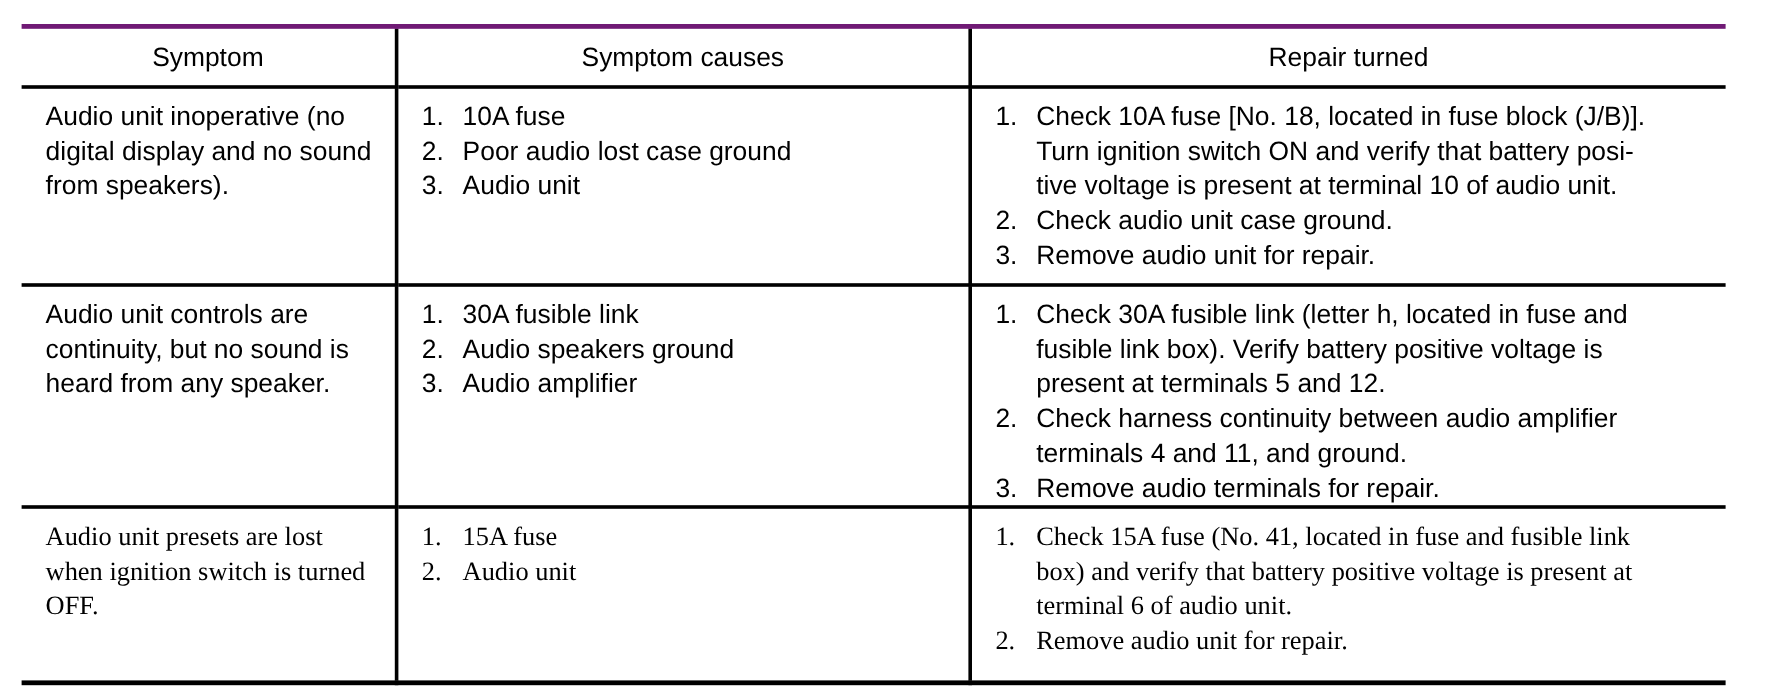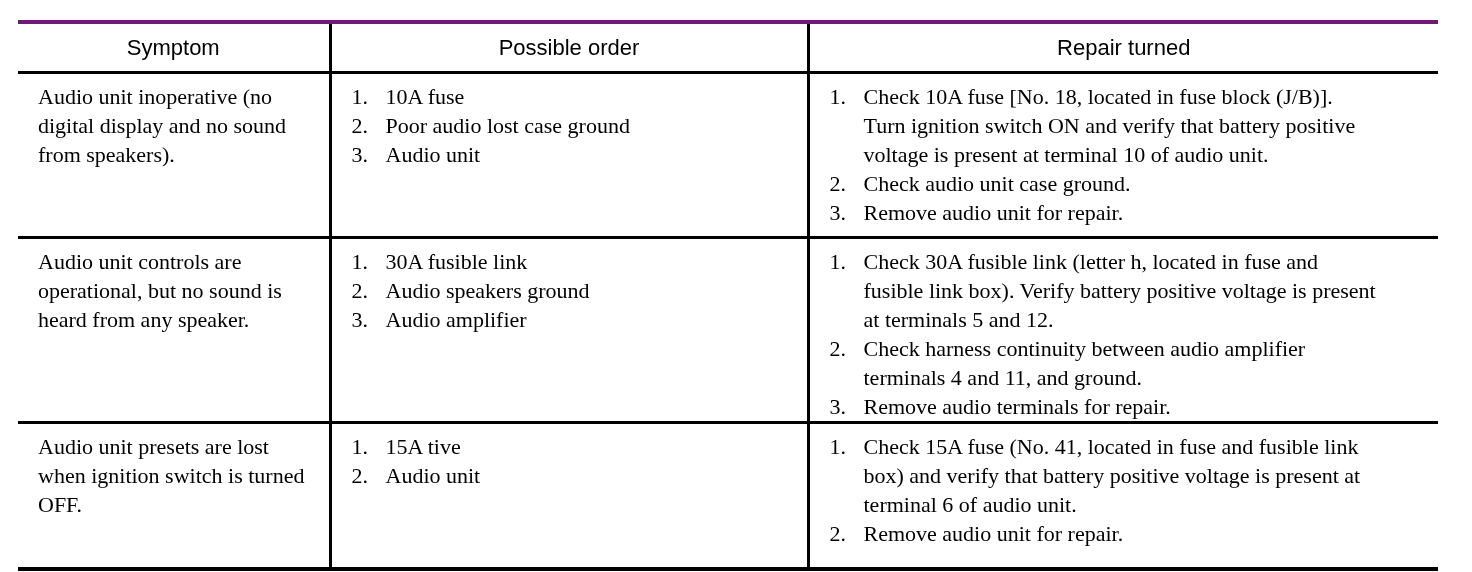--- a/index.html
+++ b/index.html
@@ -51,21 +51,21 @@
     padding: 8px 0 0 20px;
     box-sizing: border-box;
   }
   td.cell-symptom { padding-right: 14px; }
   td.cell-causes  { padding-right: 10px; }
   td.cell-repair  { padding-right: 59px; }
 
   tr.row-1 td { height: 165px; }
   tr.row-2 td { height: 184px; }
   tr.row-3 td { height: 146px; font-family: Liberation Serif, serif; }
-  tbody tr:not(:last-child) td { border-bottom: 3px solid #000; font-family: Liberation Serif, serif; }
+  tbody tr:not(:last-child) td { border-bottom: 3px solid #000; }
 
   ol.num-list {
     list-style: none;
     margin: 0;
     padding: 0;
     counter-reset: item;
   }
   ol.num-list > li {
     counter-increment: item;
     position: relative;
@@ -84,21 +84,21 @@
 <div class="page">
   <table class="troubleshooting">
     <colgroup>
       <col class="c-symptom">
       <col class="c-causes">
       <col class="c-repair">
     </colgroup>
     <thead>
       <tr>
         <th class="col-symptom">Symptom</th>
-        <th class="col-causes">Possible order</th>
+        <th class="col-causes">Symptom causes</th>
         <th class="col-repair">Repair turned</th>
       </tr>
     </thead>
     <tbody>
       <tr class="row-1">
         <td class="cell-symptom">Audio unit inoperative (no digital display and no sound from speakers).</td>
         <td class="cell-causes">
           <ol class="num-list">
             <li>10A fuse</li>
             <li>Poor audio lost case ground</li>
@@ -107,41 +107,41 @@
         </td>
         <td class="cell-repair">
           <ol class="num-list">
             <li>Check 10A fuse [No. 18, located in fuse block (J/B)]. Turn ignition switch ON and verify that battery posi­tive voltage is present at terminal 10 of audio unit.</li>
             <li>Check audio unit case ground.</li>
             <li>Remove audio unit for repair.</li>
           </ol>
         </td>
       </tr>
       <tr class="row-2">
-        <td class="cell-symptom">Audio unit controls are operational, but no sound is heard from any speaker.</td>
+        <td class="cell-symptom">Audio unit controls are continuity, but no sound is heard from any speaker.</td>
         <td class="cell-causes">
           <ol class="num-list">
             <li>30A fusible link</li>
             <li>Audio speakers ground</li>
             <li>Audio amplifier</li>
           </ol>
         </td>
         <td class="cell-repair">
           <ol class="num-list">
             <li>Check 30A fusible link (letter h, located in fuse and fusible link box). Verify battery positive voltage is present at terminals 5 and 12.</li>
             <li>Check harness continuity between audio amplifier terminals 4 and 11, and ground.</li>
             <li>Remove audio terminals for repair.</li>
           </ol>
         </td>
       </tr>
       <tr class="row-3">
         <td class="cell-symptom">Audio unit presets are lost when ignition switch is turned OFF.</td>
         <td class="cell-causes">
           <ol class="num-list">
-            <li>15A tive</li>
+            <li>15A fuse</li>
             <li>Audio unit</li>
           </ol>
         </td>
         <td class="cell-repair">
           <ol class="num-list">
             <li>Check 15A fuse (No. 41, located in fuse and fusible link box) and verify that battery positive voltage is present at terminal 6 of audio unit.</li>
             <li>Remove audio unit for repair.</li>
           </ol>
         </td>
       </tr>

